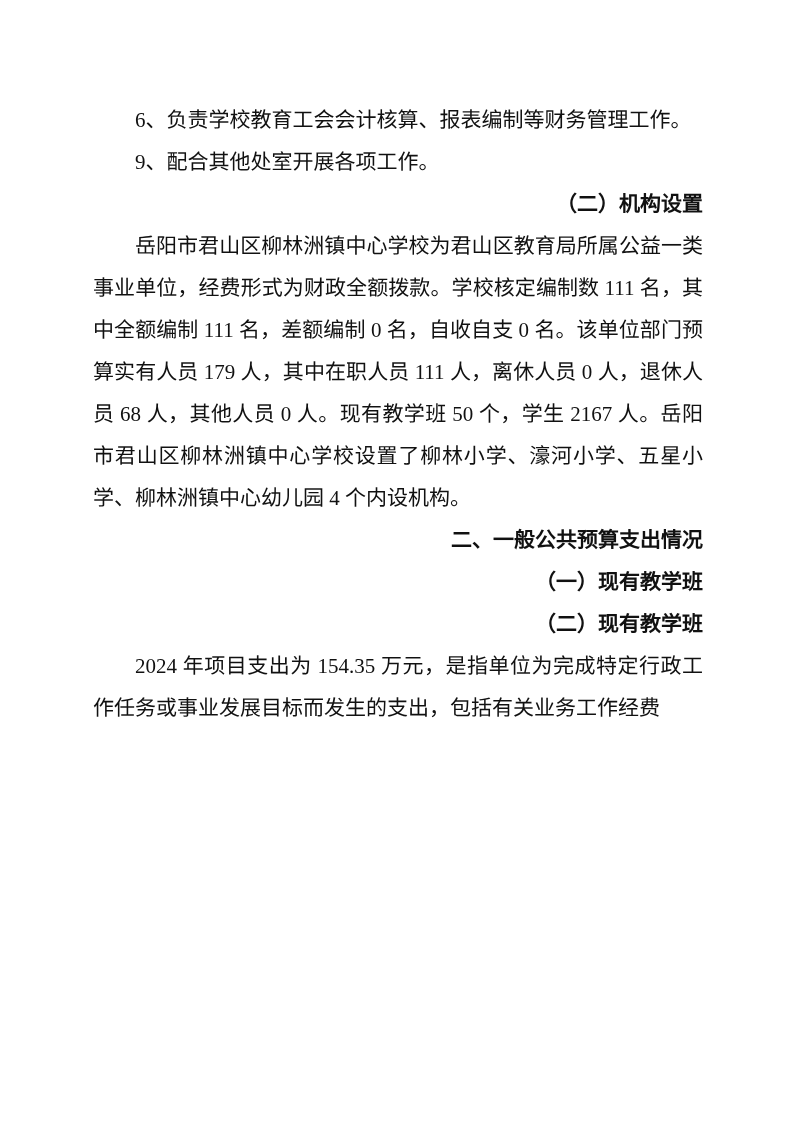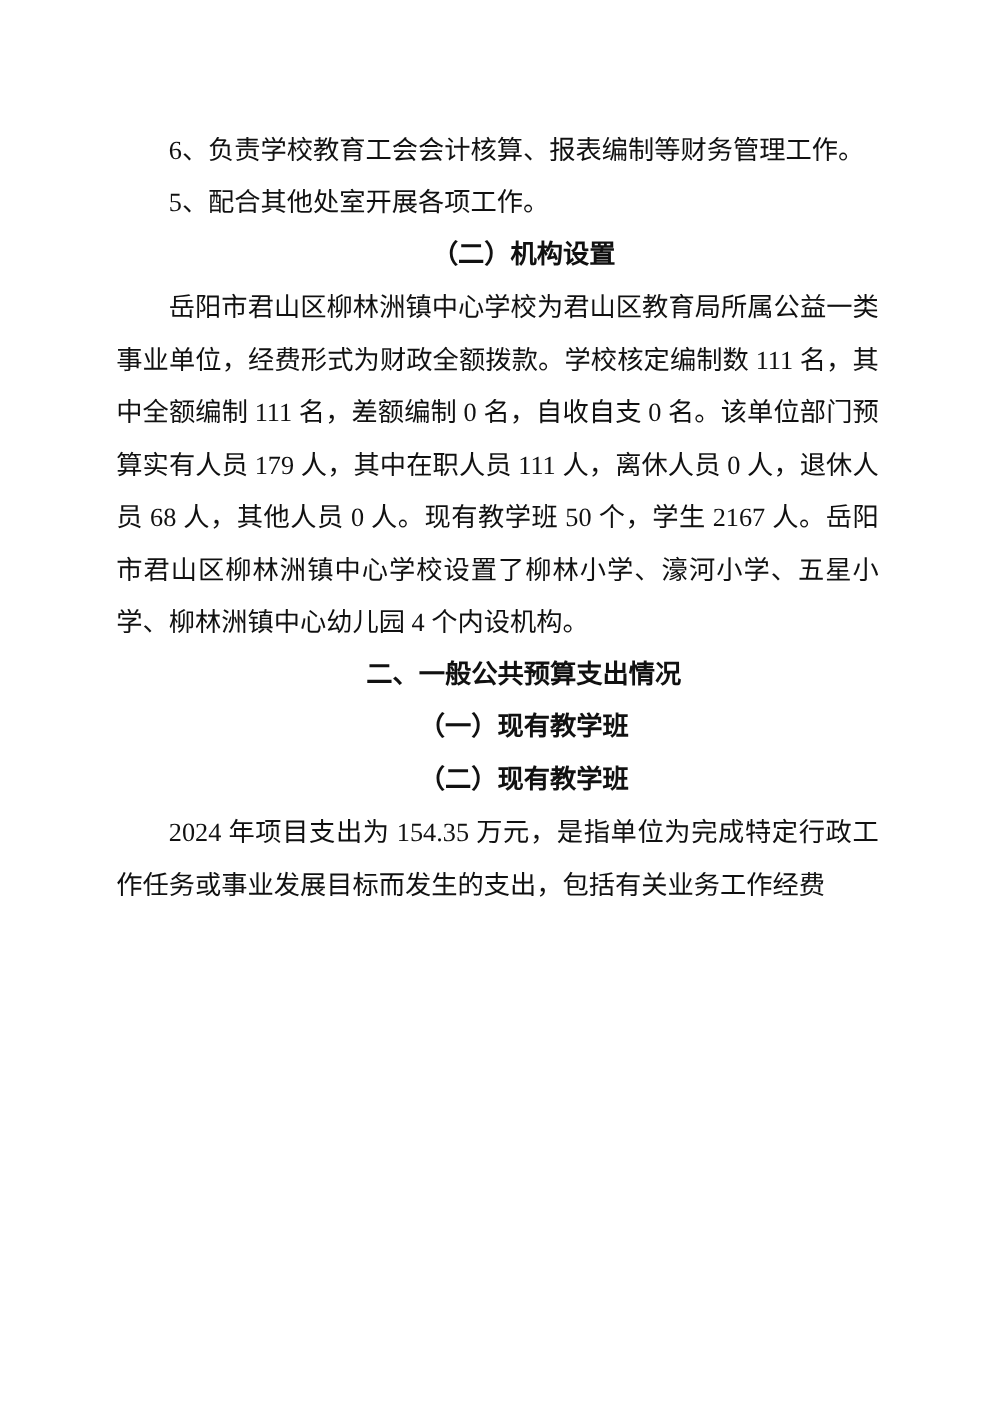--- a/index.html
+++ b/index.html
@@ -25,30 +25,30 @@
     margin: 0;
     font-size: 21px;
     line-height: 42px;
     text-align: justify;
     text-indent: 2em;
     word-break: break-all;
   }
   .doc-body p.heading {
     font-family: "Liberation Sans", "DejaVu Sans", sans-serif;
     font-weight: 700;
-    text-align: center;
+    text-align: right;
   }
 </style>
 </head>
 <body>
 
 <div class="page">
   <div class="doc-body">
     <p>6、负责学校教育工会会计核算、报表编制等财务管理工作。</p>
-    <p>5、配合其他处室开展各项工作。</p>
+    <p>9、配合其他处室开展各项工作。</p>
     <p class="heading">（二）机构设置</p>
     <p>岳阳市君山区柳林洲镇中心学校为君山区教育局所属公益一类事业单位，经费形式为财政全额拨款。学校核定编制数 111 名，其中全额编制 111 名，差额编制 0 名，自收自支 0 名。该单位部门预算实有人员 179 人，其中在职人员 111 人，离休人员 0 人，退休人员 68 人，其他人员 0 人。现有教学班 50 个，学生 2167 人。岳阳市君山区柳林洲镇中心学校设置了柳林小学、濠河小学、五星小学、柳林洲镇中心幼儿园 4 个内设机构。</p>
     <p class="heading">二、一般公共预算支出情况</p>
     <p class="heading">（一）现有教学班</p>
     <p class="heading">（二）现有教学班</p>
     <p>2024 年项目支出为 154.35 万元，是指单位为完成特定行政工作任务或事业发展目标而发生的支出，包括有关业务工作经费</p>
   </div>
 </div>
 
 </body></html>

